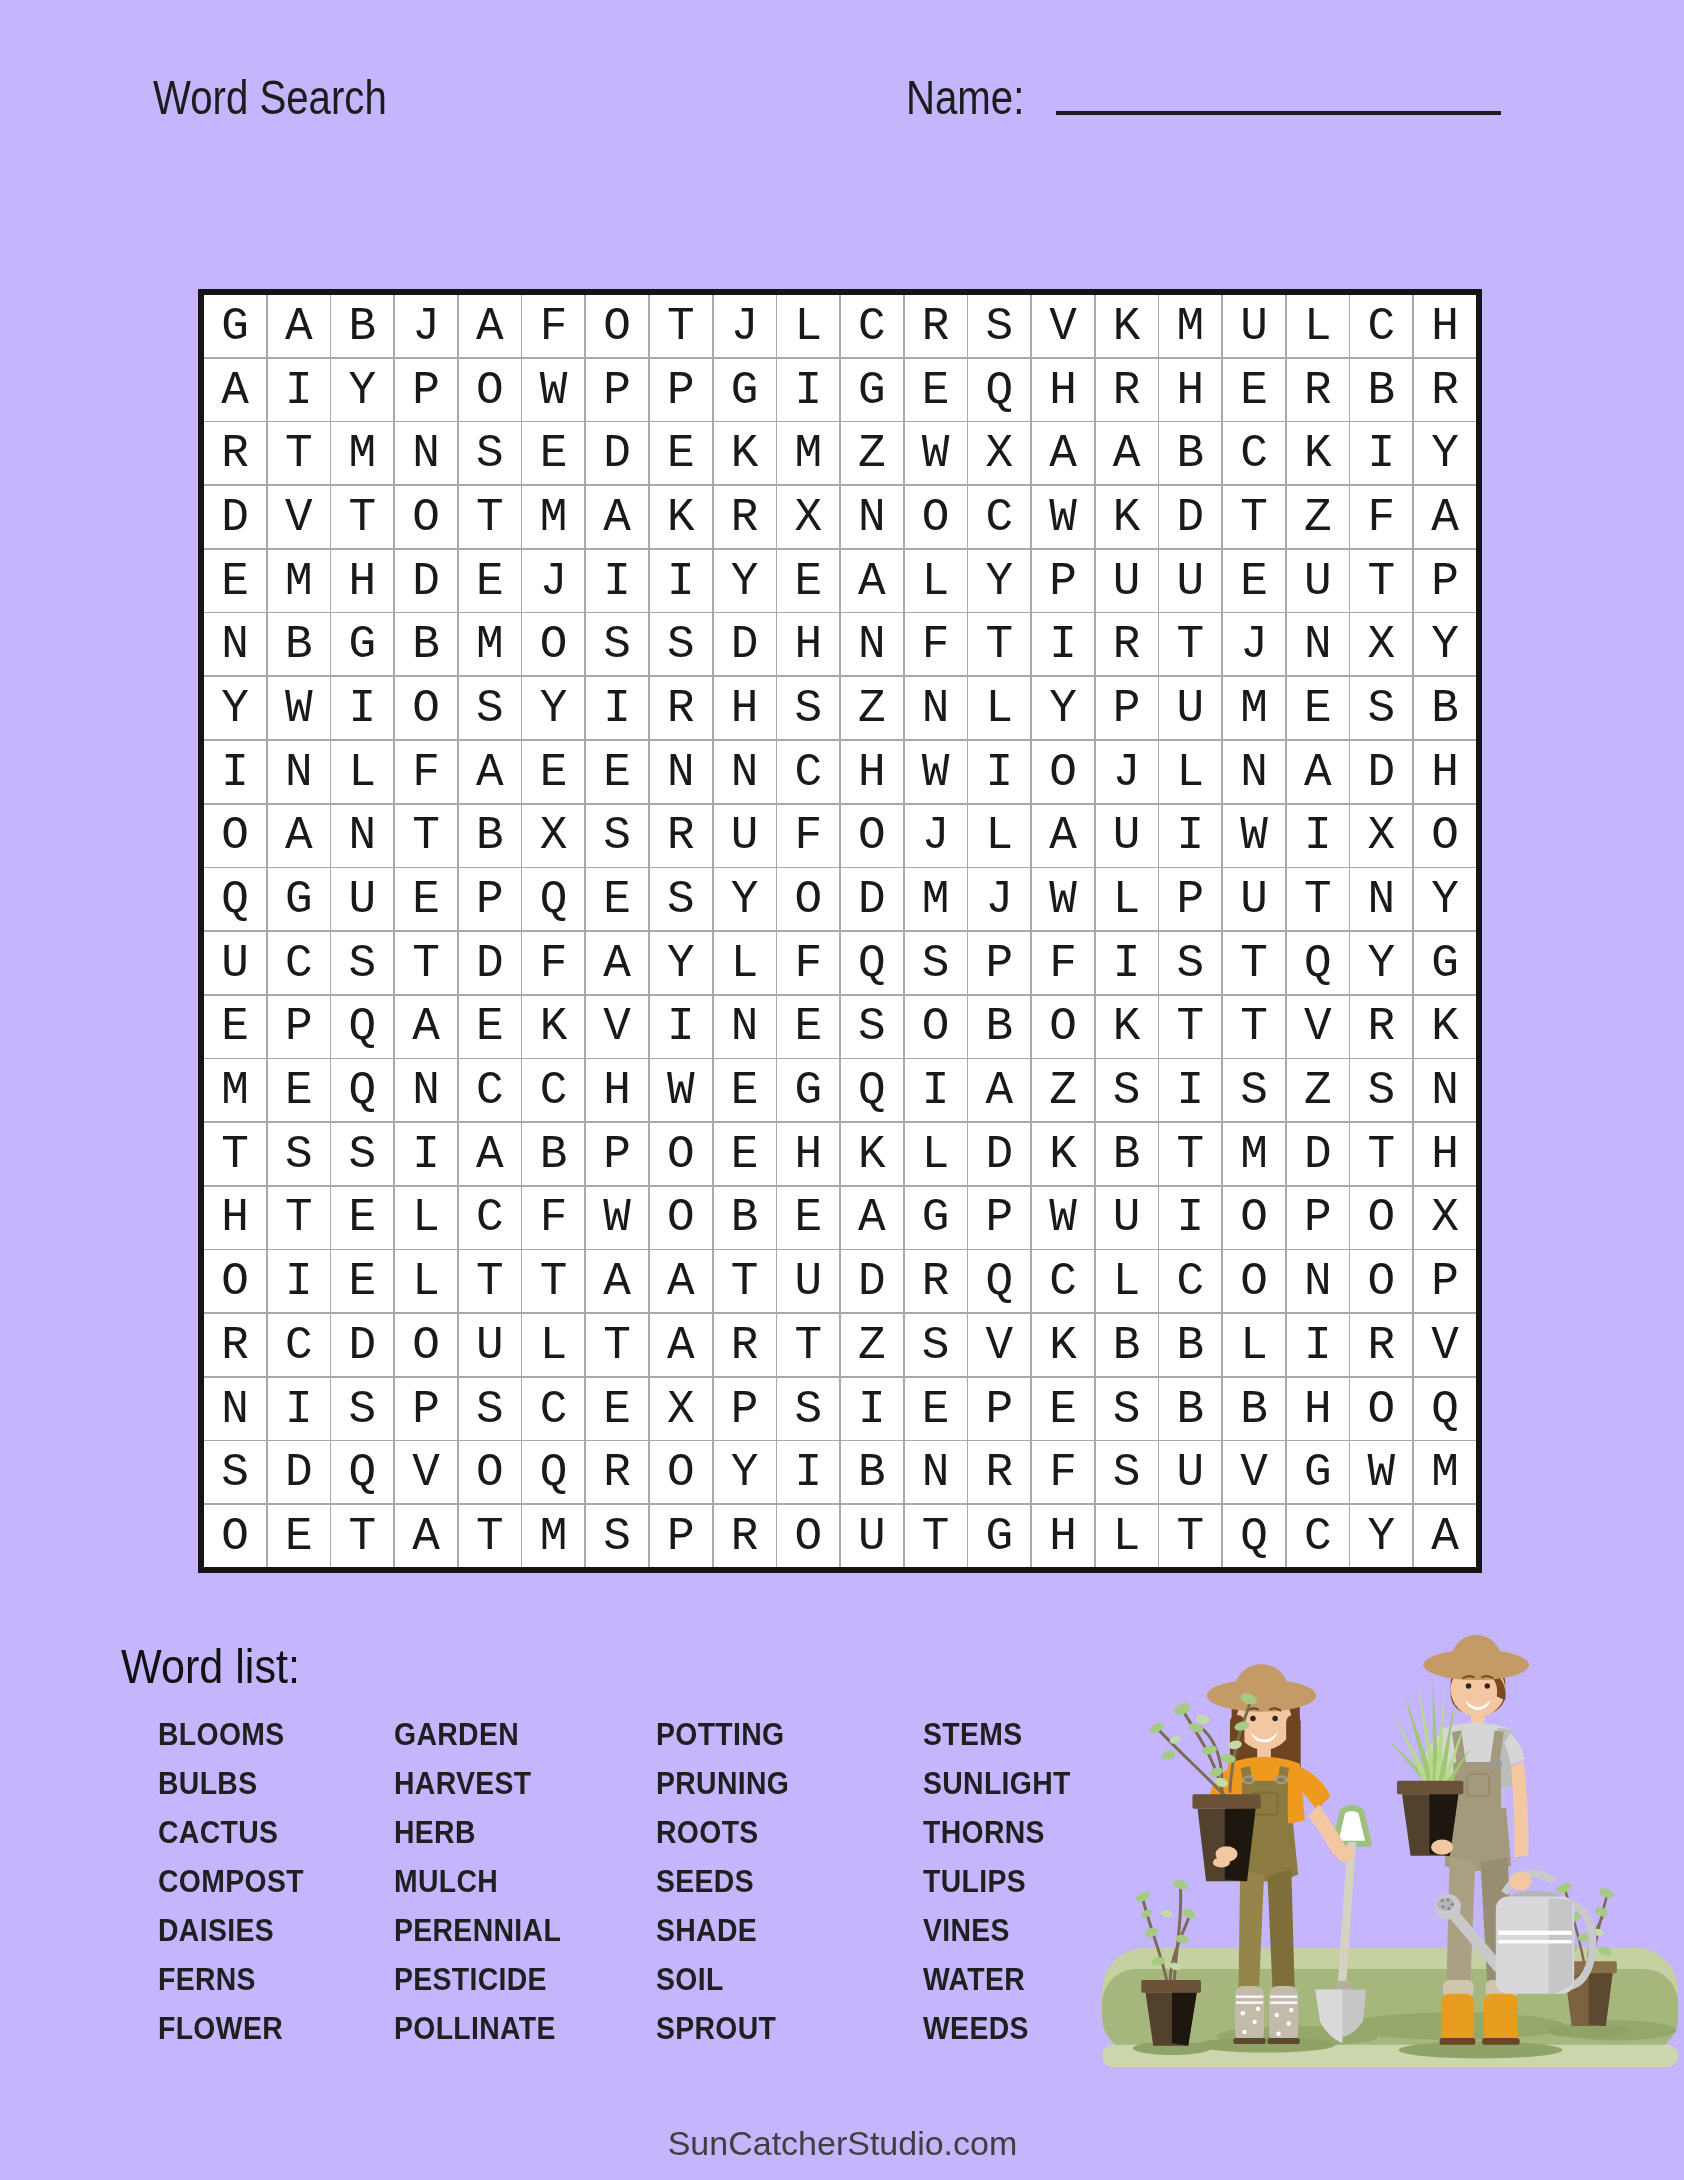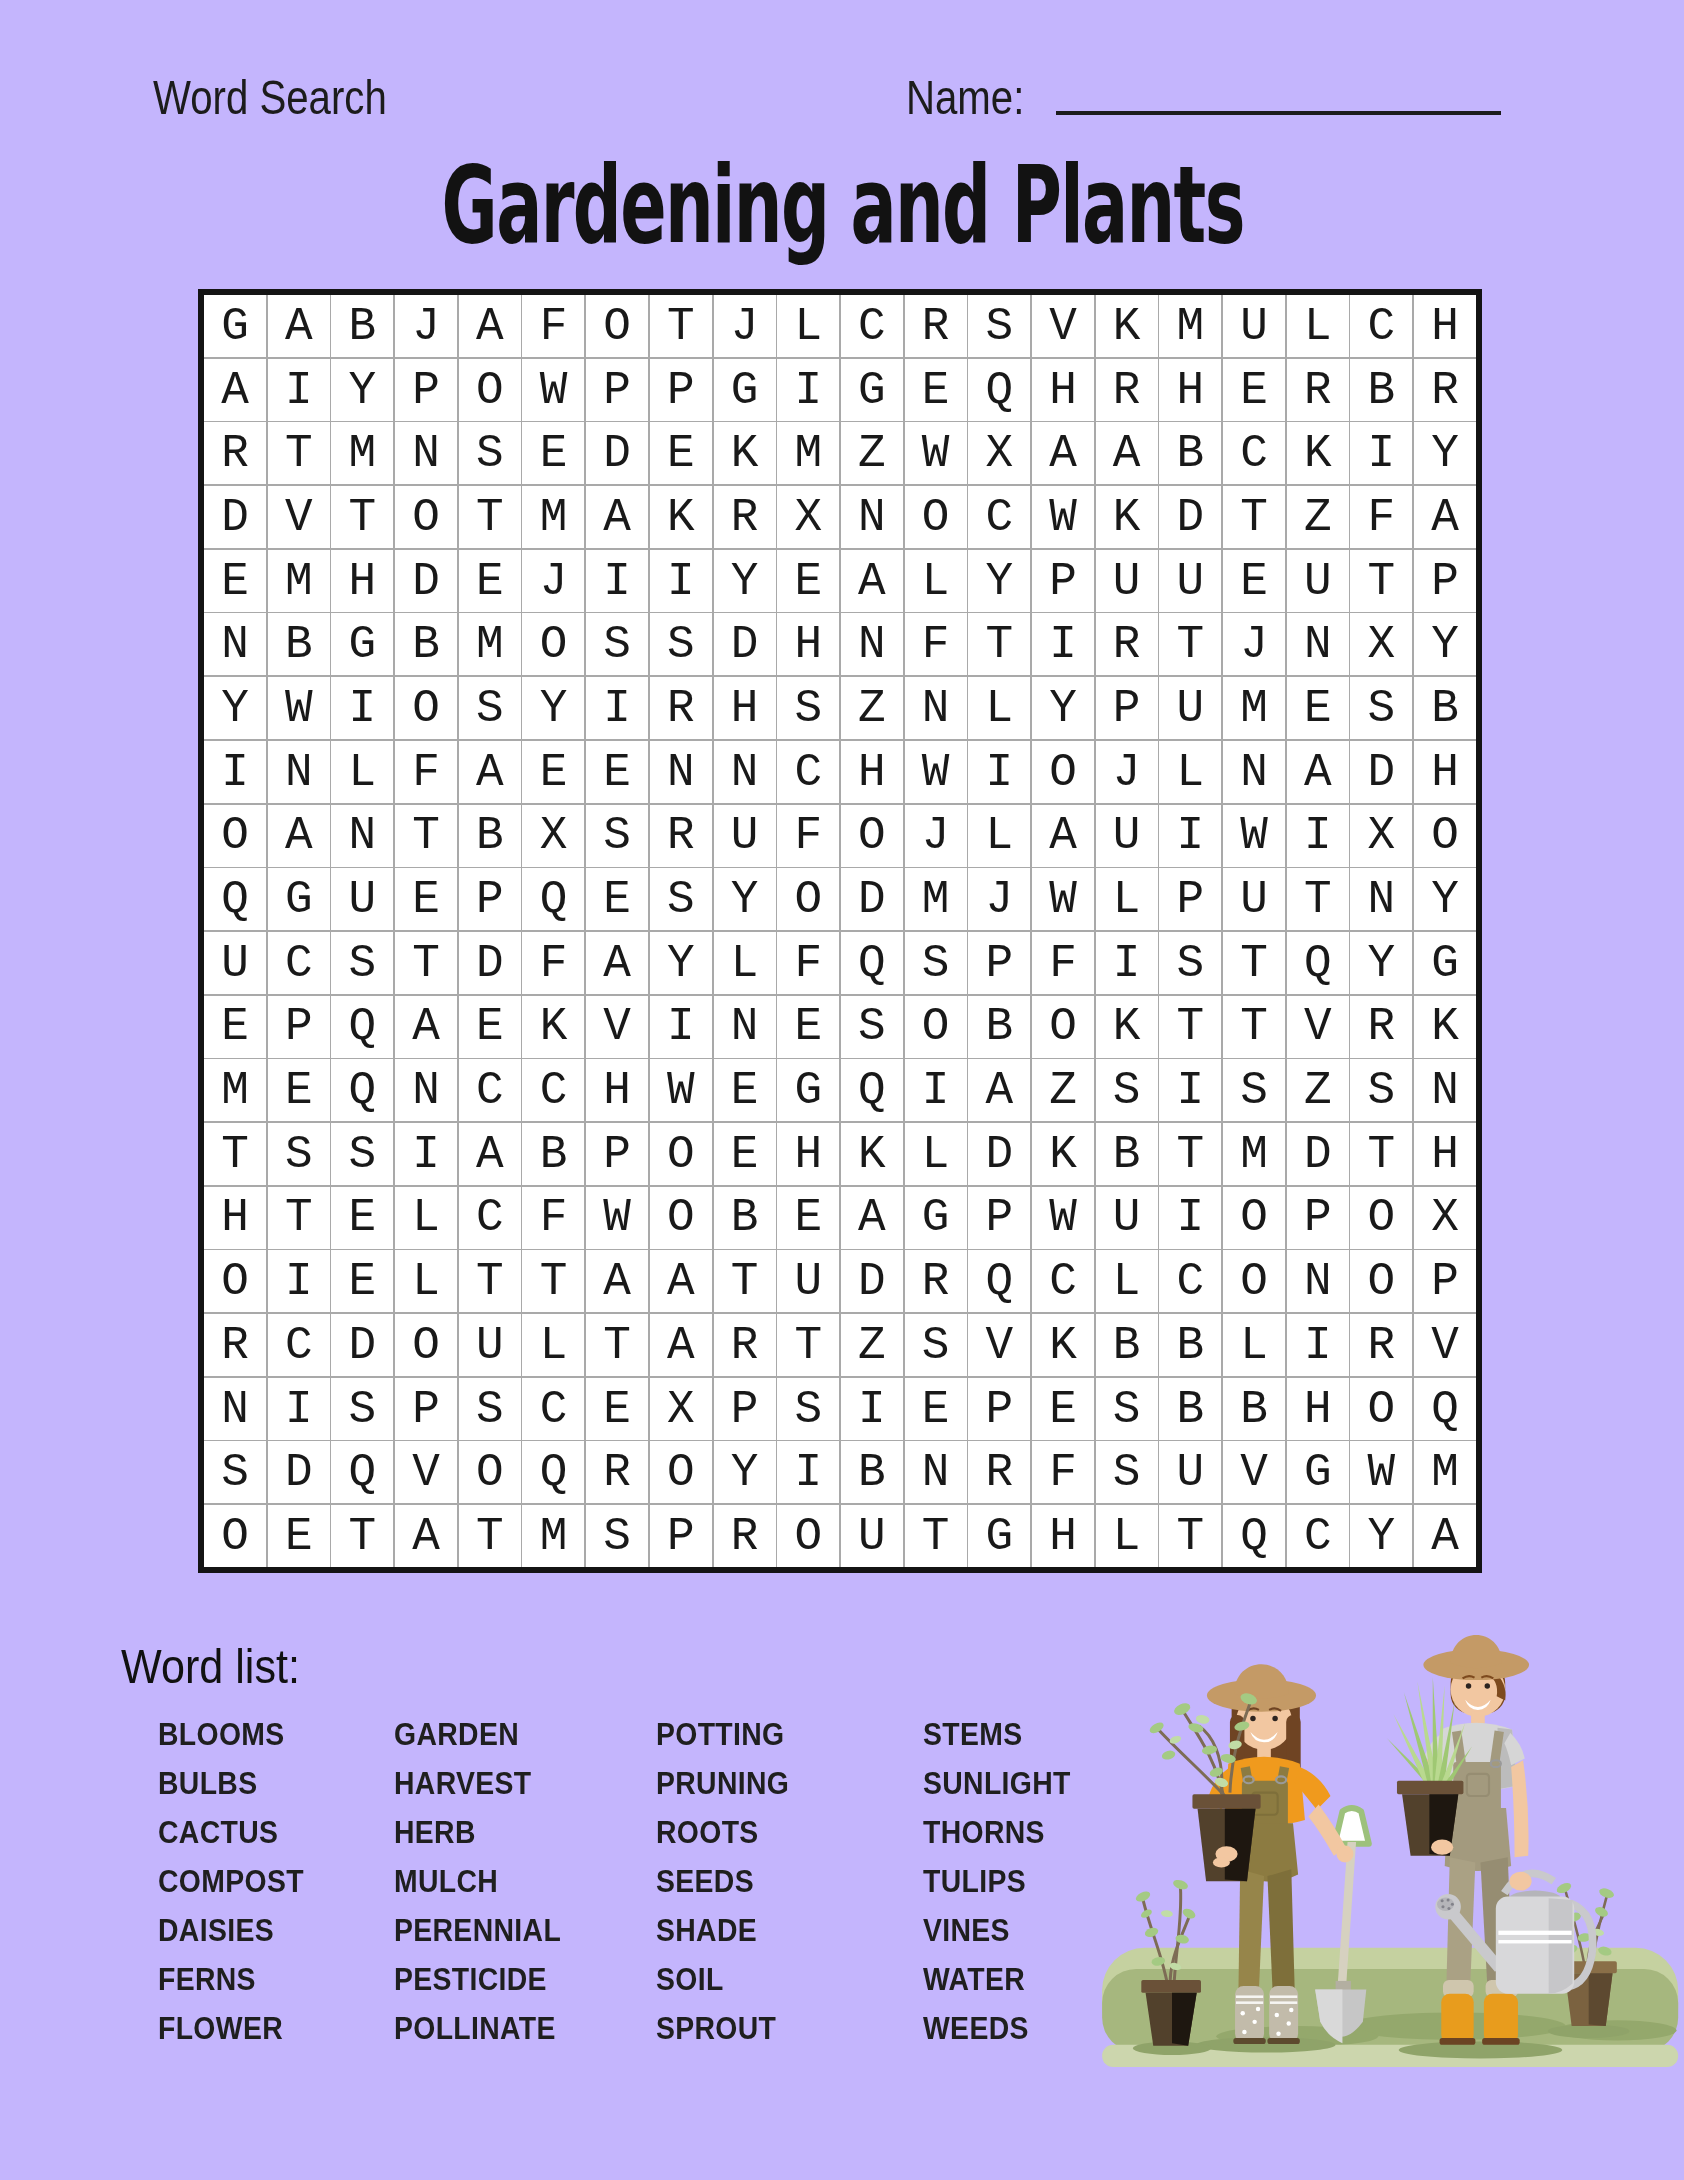--- a/index.html
+++ b/index.html
@@ -33,21 +33,20 @@
 </style>
 </head>
 <body>
 
 <div class="page">
 
   <div class="hdr-left"><span class="cond">Word Search</span></div>
   <div class="hdr-name"><span class="cond">Name:</span></div>
   <div class="name-line"></div>
 
-  <h1 class="title"><span class="title-inner">Gardening and Plants</span></h1>
 
   <div class="grid">
       <div class="cell">G</div>
       <div class="cell">A</div>
       <div class="cell">B</div>
       <div class="cell">J</div>
       <div class="cell">A</div>
       <div class="cell">F</div>
       <div class="cell">O</div>
       <div class="cell">T</div>
@@ -683,14 +682,15 @@
         <ellipse cx="92" cy="164" rx="7" ry="4" transform="rotate(-22 92 164)" fill="#c1dca6"></ellipse>
         <rect x="112" y="228" width="80" height="17" rx="2" fill="#6a5138"></rect>
         <path d="M118,245 L186,245 L176,330 L128,330 Z" fill="#52412c"></path>
         <path d="M150,245 L186,245 L176,330 L150,328 Z" fill="#1e1710"></path>
         <ellipse cx="152" cy="298" rx="13" ry="9" fill="#f2c7a1"></ellipse>
         <ellipse cx="146" cy="308" rx="10" ry="6" fill="#f2c7a1"></ellipse>
       </g>
     </g>
   </svg>
 
+  <div class="footer">SunCatcherStudio.com</div>
 </div>
 
 
 </body></html>

